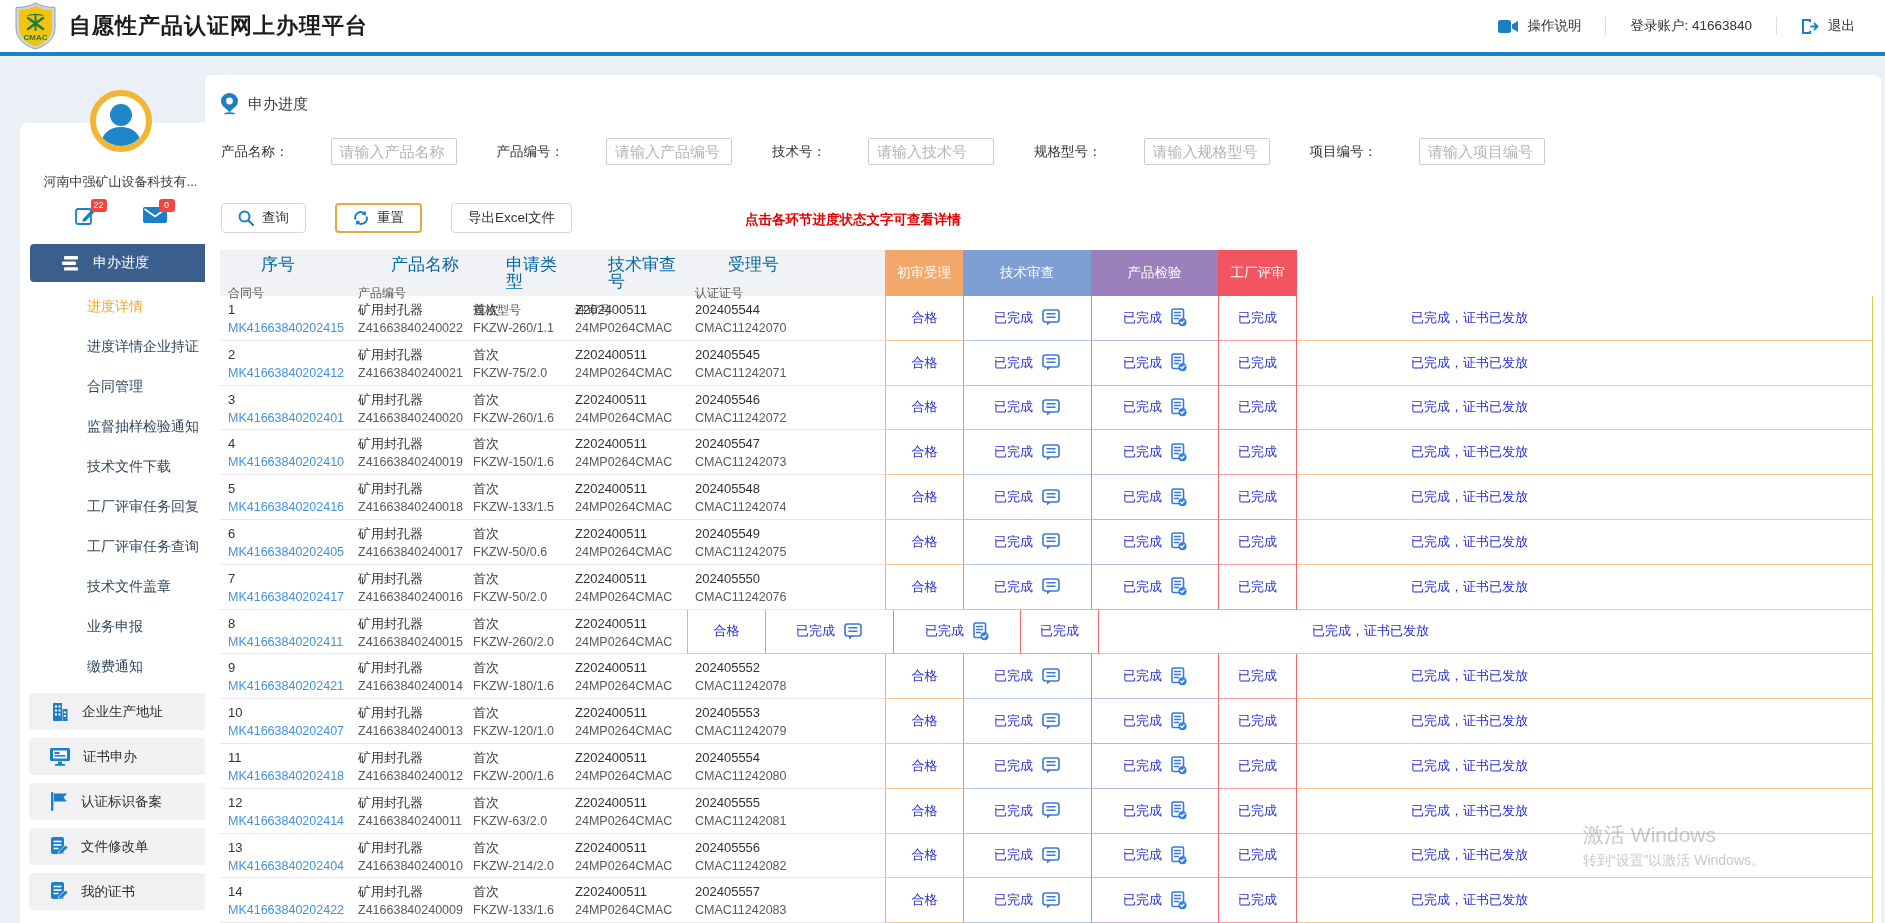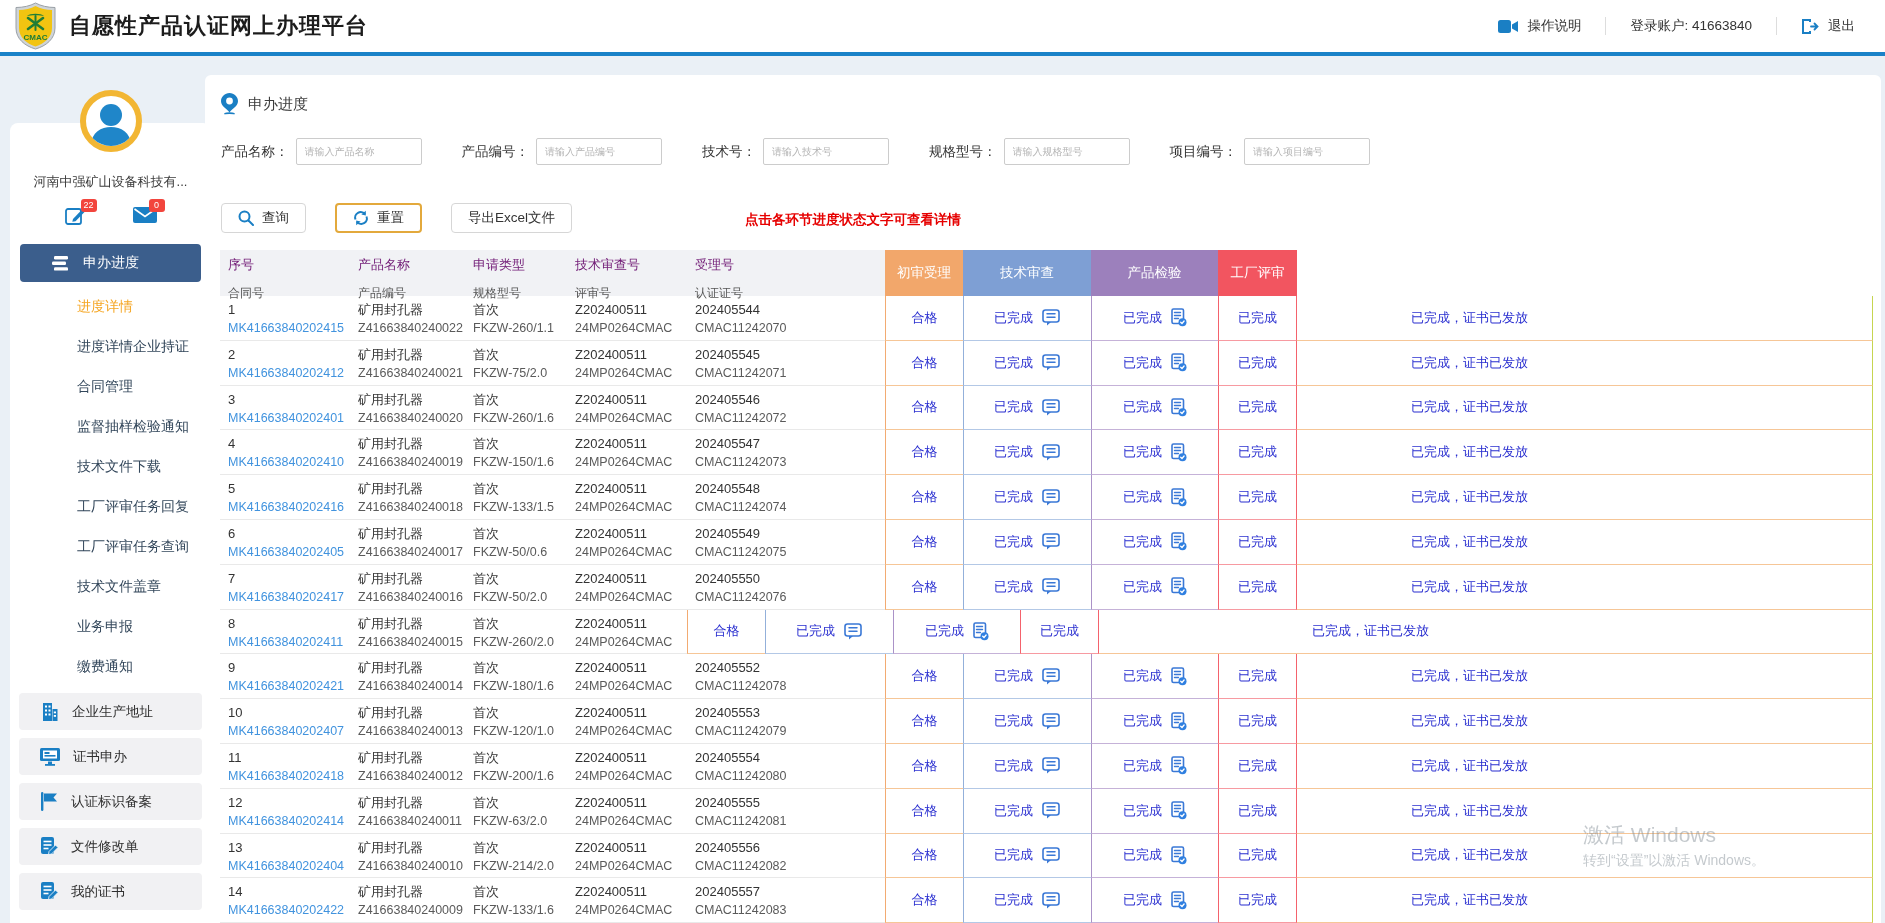--- a/index.html
+++ b/index.html
@@ -9,21 +9,21 @@
   
   .topbar { position:absolute; top:0; left:0; right:0; height:56px; background:#fff;
             border-bottom:4px solid var(--accent,#1a82c8); display:flex; align-items:center; justify-content:space-between; }
   .brand { display:flex; align-items:center; margin-left:14px; }
   .brand-title { margin-left:12px; font-size:22px; font-weight:bold; color:#1c1c1c; letter-spacing:1px; }
   .topbar-right { display:flex; align-items:center; margin-right:30px; font-size:13.5px; color:#333; }
   .top-item { display:flex; align-items:center; gap:8px; cursor:pointer; }
   .top-sep { width:1px; height:18px; background:#ddd; margin:0 24px; }
 
   
-  .sidebar { position:absolute; left:10px; top:123px; width:201px; bottom:0; background:#fff; border-radius:8px 8px 0 0; }
+  .sidebar { position:absolute; left:20px; top:123px; width:201px; bottom:0; background:#fff; border-radius:8px 8px 0 0; }
   .avatar { position:absolute; top:-33px; left:50%; transform:translateX(-50%); width:62px; height:62px;
             border-radius:50%; border:6px solid var(--gold_ring,#f2b633); background:#fff; overflow:hidden; }
   .company { margin-top:50px; text-align:center; font-size:13px; color:#3a3a3a; white-space:nowrap; overflow:hidden; }
   .msg-icons { display:flex; justify-content:center; gap:44px; margin-top:15px; }
   .msg-ic { position:relative; width:24px; height:22px; cursor:pointer; }
   .badge { position:absolute; top:-7px; left:16px; min-width:16px; height:13px; padding:0 3px; background:var(--badge,#f2453d);
            color:#fff; font-size:9px; line-height:13px; text-align:center; border-radius:3px; }
   .menu-active { margin:16px 10px 0; height:38px; background:var(--active_menu_bg,#3b5e8c); border-radius:4px;
                  display:flex; align-items:center; padding-left:32px; gap:13px; color:#fff; font-size:14px; cursor:pointer; }
   .submenu { list-style:none; margin-top:4px; }
@@ -33,35 +33,35 @@
   .group-item { height:37px; margin-bottom:8px; background:#f1f1f3; border-radius:4px; display:flex; align-items:center;
                 padding-left:21px; gap:13px; font-size:13.5px; color:#2f2f2f; cursor:pointer; }
   .group-item svg { flex:none; }
 
   
   .main { position:absolute; left:205px; top:75px; right:4px; bottom:0; background:#fff; border-radius:6px 6px 0 0; }
   .page-title { position:absolute; top:18px; left:16px; display:flex; align-items:center; gap:10px; font-size:15px; color:#3c3c3c; }
   .filters { position:absolute; top:63px; left:16px; display:flex; gap:40px; align-items:center; }
   .fgroup { display:flex; align-items:center; gap:7px; }
   .fgroup label { font-size:13.5px; color:#333; white-space:nowrap; }
-  .fgroup input { width:126px; height:27px; border:1px solid #ccc; border-radius:2px; padding:0 8px; font-size:10px; color:#333;
-                  font-family:inherit; outline:none; }
+  .fgroup input { width:126px; height:27px; border:1px solid #ccc; border-radius:2px; padding:0 8px; font-size:15px; color:#333;
+                  font-family:inherit; outline:none;margin-left:35px; }
   .fgroup input::placeholder { color:#b5b5b5; }
   .actions { position:absolute; top:128px; left:16px; display:flex; gap:29px; }
   .btn { height:30px; display:flex; align-items:center; gap:8px; padding:0 16px; background:#fff; border:1px solid #d6d6d6;
          border-radius:4px; font-size:13.5px; color:#333; cursor:pointer; font-family:inherit; }
   .btn.reset { border:2px solid var(--reset_border,#e3a93c); }
   .hint { position:absolute; top:136px; left:540px; font-size:13.5px; font-weight:bold; color:var(--hint,#e60000); white-space:nowrap; }
 
   
   .table { position:absolute; top:175px; left:15px; right:8px; }
   .thead, .trow { display:flex; }
   .thead { height:46px; }
   .th { background:var(--header_row_bg,#f1f2f5); padding:6px 0 0 8px; }
-  .th .l1 { font-size:13px; color:#701a75; line-height:17px; }
+  .th .l1 { font-size:17px; color:#0369a1; line-height:17px;margin-left:33px; }
   .th .l2 { font-size:12px; color:#555; line-height:17px;margin-top:12px; }
   .sth { display:flex; align-items:center; justify-content:center; color:#fff; font-size:13.5px; }
   .sth.s0 { background:var(--s0,#f2a76b); } .sth.s1 { background:var(--s1,#7e9fd4); }
   .sth.s2 { background:var(--s2,#9c80bc); } .sth.s3 { background:var(--s3,#f25560); }
   .sth.s4 { background:var(--s4,#e98d76); }
 
   .c1{width:130px;} .c2{width:115px;} .c3{width:102px;} .c4{width:120px;} .c5{width:198px;}
   .s0{width:78px;} .s1{width:128px;} .s2{width:127px;} .s3{width:79px;text-align:right;} .s4{flex:1; padding-right:230px;}
 
   .trow { height:44.8px; }

